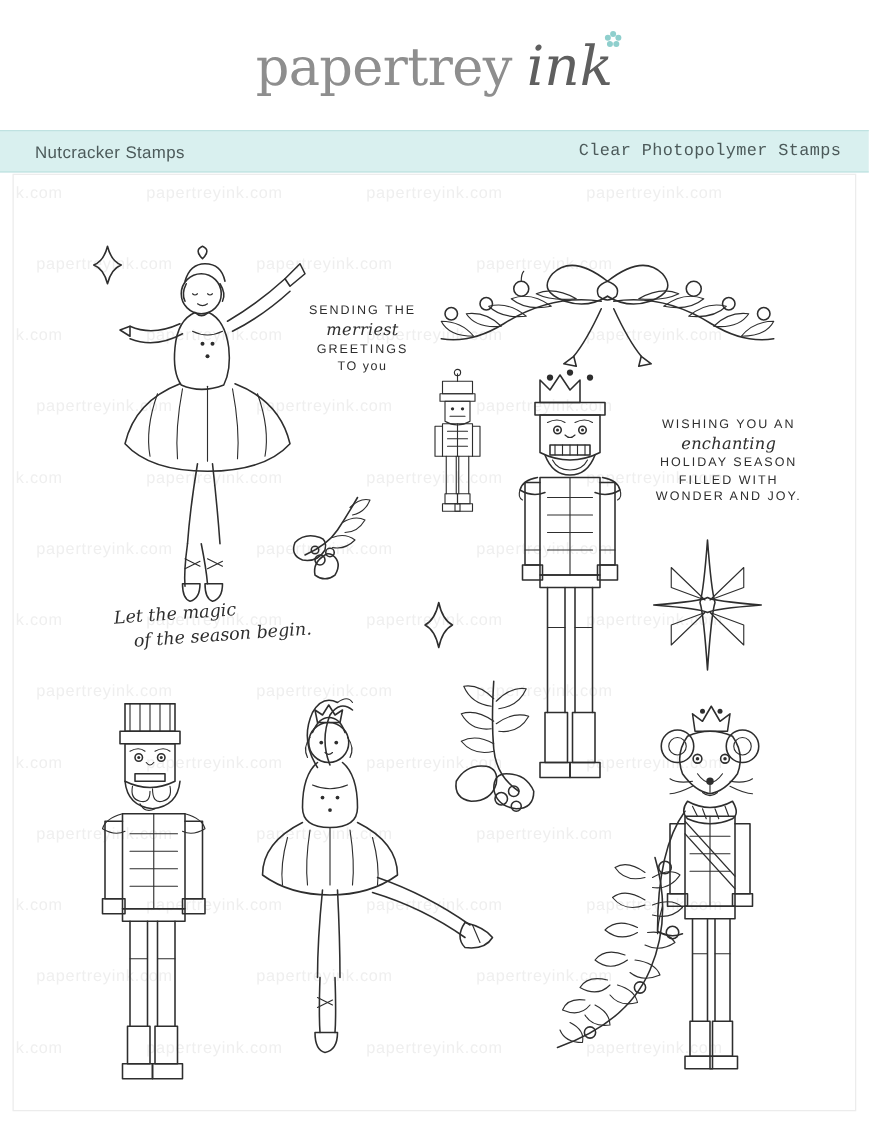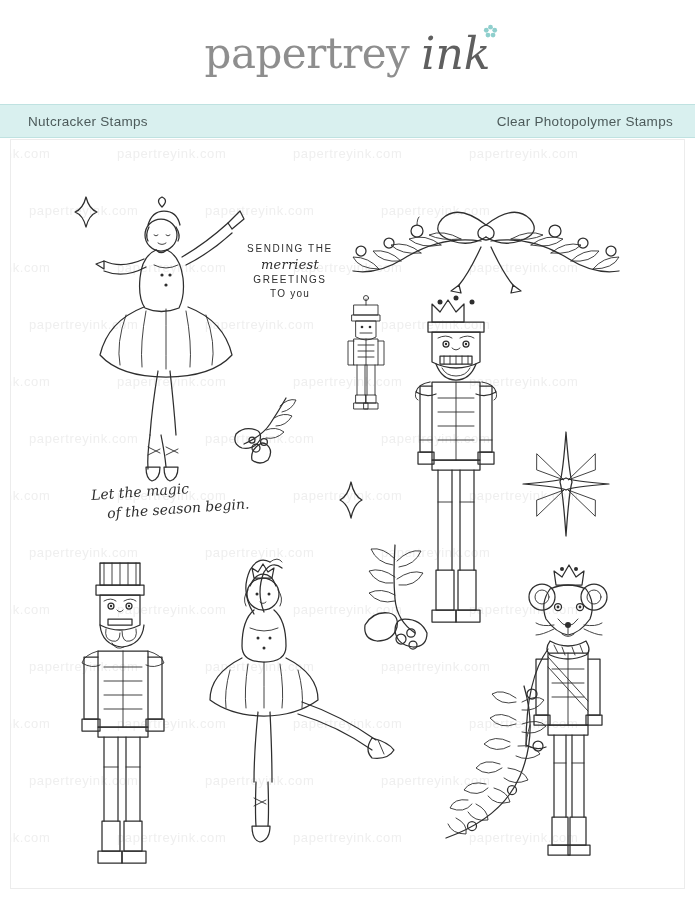--- a/index.html
+++ b/index.html
@@ -78,20 +78,21 @@
     color: #4c5a5a;
     letter-spacing: 0.3px;
   }
   .title-right {
     position: absolute;
     right: 22px;
     top: 9px;
     font-size: 13.5px;
     color: #4c5a5a;
     letter-spacing: 0.3px;
+    font-family: Liberation Mono, monospace;
   }
 
   
   .sheet {
     position: absolute;
     top: 139px;
     left: 10px;
     width: 675px;
     height: 750px;
     overflow: hidden;
@@ -338,20 +339,27 @@
           <path d="M155 30 q-28 -22 -44 -6 q-12 14 10 22 q18 6 34 -4"></path>
           <path d="M155 30 q28 -22 44 -6 q12 14 -10 22 q-18 6 -34 -4"></path>
           <path d="M148 42 q7 6 14 0 q4 -8 -7 -12 q-11 4 -7 12"></path>
           <path d="M150 52 q-12 26 -22 38"></path>
           <path d="M160 52 q12 26 22 38"></path>
           <path d="M128 90 l-8 6 l10 2 z"></path>
           <path d="M182 90 l8 6 l-10 2 z"></path>
         </g>
       </svg>
 
+      <div class="sent sent-2">
+        <span class="caps">WISHING YOU AN</span>
+        <span class="script">enchanting</span>
+        <span class="caps">HOLIDAY SEASON</span>
+        <span class="caps">FILLED WITH</span>
+        <span class="caps">WONDER AND JOY.</span>
+      </div>
 
       <svg style="left:325px; top:155px;" width="60" height="125" viewBox="0 0 60 125">
         <g class="ink-thin">
 
           <path d="M18 20 h24 v-10 h-24 z"></path>
           <path d="M16 20 h28 v6 h-28 z"></path>
           <path d="M30 10 v-6"></path>
           <circle cx="30" cy="3" r="2.5"></circle>
 
           <path d="M20 26 h20 v16 q-10 6 -20 0 z"></path>

